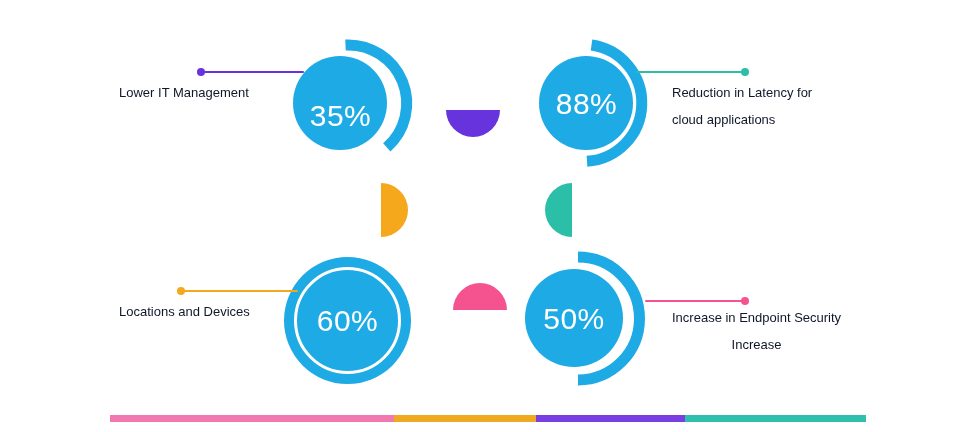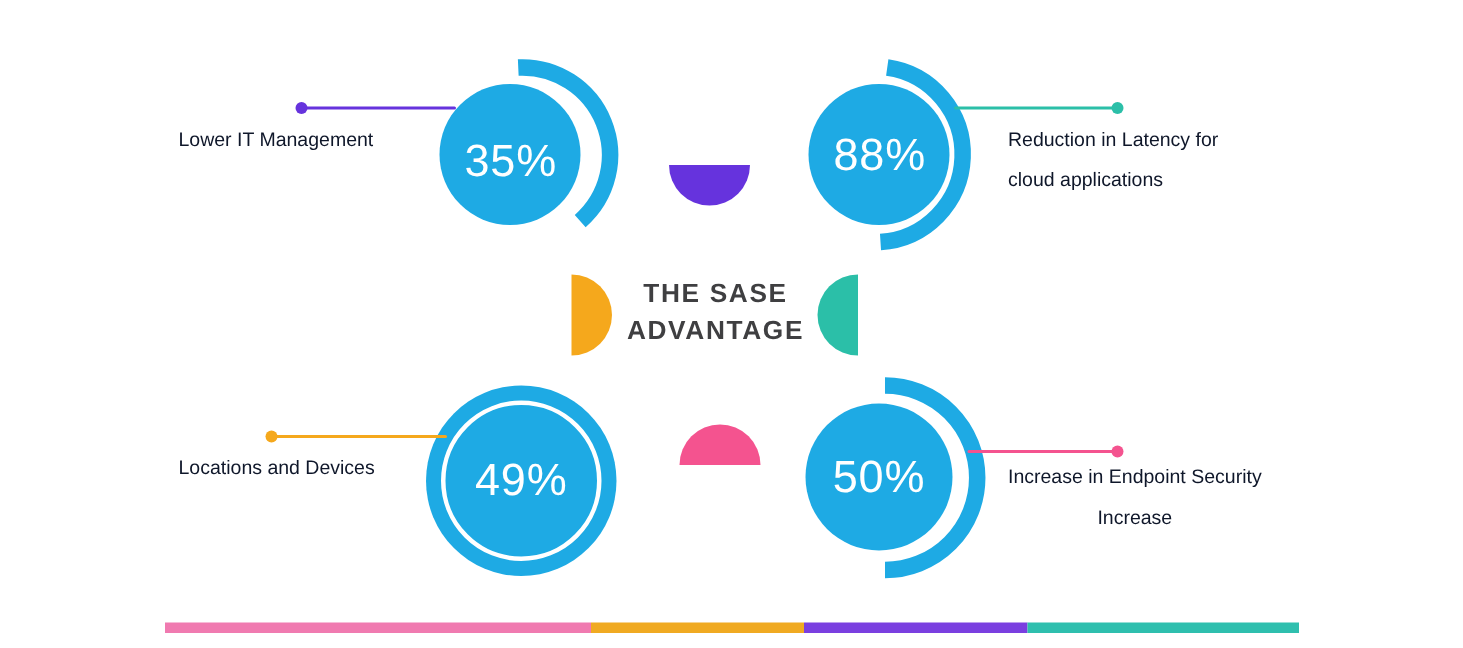--- a/index.html
+++ b/index.html
@@ -60,21 +60,21 @@
 
 <div class="stage">
 
   <div class="donut" style="left:289px;top:36px;width:113px;height:135px;">
     <svg width="113" height="135" viewBox="0 0 113 135">
 
       <path d="M 56.5 9 A 58.5 58.5 0 0 1 97.8 111.4" fill="none" stroke="#1eaae4" stroke-width="11"></path>
 
       <circle cx="51" cy="67" r="47" fill="#1eaae4"></circle>
     </svg>
-    <div class="pct" style="font-size:30px;left:-5px;top:4px;">
+    <div class="pct" style="font-size:30px;left:-5px;top:12px;">
       <span>35%</span>
     </div>
   </div>
 
   <div class="conn" style="left:200px;top:71px;width:104px;background:#6633dd;"></div>
   <div class="dot" style="left:197px;top:68px;background:#6633dd;"></div>
   <div class="callout left" style="left:119px;top:79px;">
     <div>Lower IT Management</div>
   </div>
 
@@ -95,31 +95,31 @@
     <div>Reduction in Latency for</div>
     <div>cloud applications</div>
   </div>
 
   <div class="donut" style="left:284px;top:257px;width:127px;height:127px;">
     <svg width="127" height="127" viewBox="0 0 127 127">
       <circle cx="63.5" cy="63.5" r="63.5" fill="#1eaae4"></circle>
       <circle cx="63.5" cy="63.5" r="52" fill="none" stroke="#ffffff" stroke-width="3"></circle>
     </svg>
     <div class="pct" style="font-size:30px;left:0;top:0;">
-      <span>49%</span>
+      <span>60%</span>
     </div>
   </div>
 
   <div class="conn" style="left:180px;top:290px;width:118px;background:#f5a81c;"></div>
   <div class="dot" style="left:177px;top:287px;background:#f5a81c;"></div>
   <div class="callout left" style="left:119px;top:298px;">
     <div>Locations and Devices</div>
   </div>
 
-  <div class="donut" style="left:532px;top:251px;width:120px;height:135px;text-align:center;">
+  <div class="donut" style="left:520px;top:251px;width:120px;height:135px;text-align:center;">
     <svg width="120" height="135" viewBox="0 0 120 135">
 
       <path d="M 58 6 A 61.5 61.5 0 0 1 58 129" fill="none" stroke="#1eaae4" stroke-width="11"></path>
       <circle cx="54" cy="67" r="49" fill="#1eaae4"></circle>
     </svg>
     <div class="pct" style="font-size:30px;left:-6px;top:0;">
       <span>50%</span>
     </div>
   </div>
 
@@ -135,24 +135,20 @@
 
   <div class="semi" style="left:381px;top:183px;width:27px;height:54px;
               background:#f5a81c;border-radius:0 27px 27px 0;"></div>
 
   <div class="semi" style="left:545px;top:183px;width:27px;height:54px;
               background:#2bbfa8;border-radius:27px 0 0 27px;"></div>
 
   <div class="semi" style="left:453px;top:283px;width:54px;height:27px;
               background:#f4538f;border-radius:27px 27px 0 0;"></div>
 
-  <div class="center-title" style="left:396px;top:183px;width:162px;">
-    <span>THE SASE</span>
-    <span>ADVANTAGE</span>
-  </div>
 
   <div class="bottombar" style="left:110px;top:415px;width:756px;">
     <div class="seg" style="width:284px;background:#f07ab0;"></div>
     <div class="seg" style="width:142px;background:#f0aa22;"></div>
     <div class="seg" style="width:149px;background:#7a3fe0;"></div>
     <div class="seg" style="width:181px;background:#2fbfae;"></div>
   </div>
 
 </div>
 

